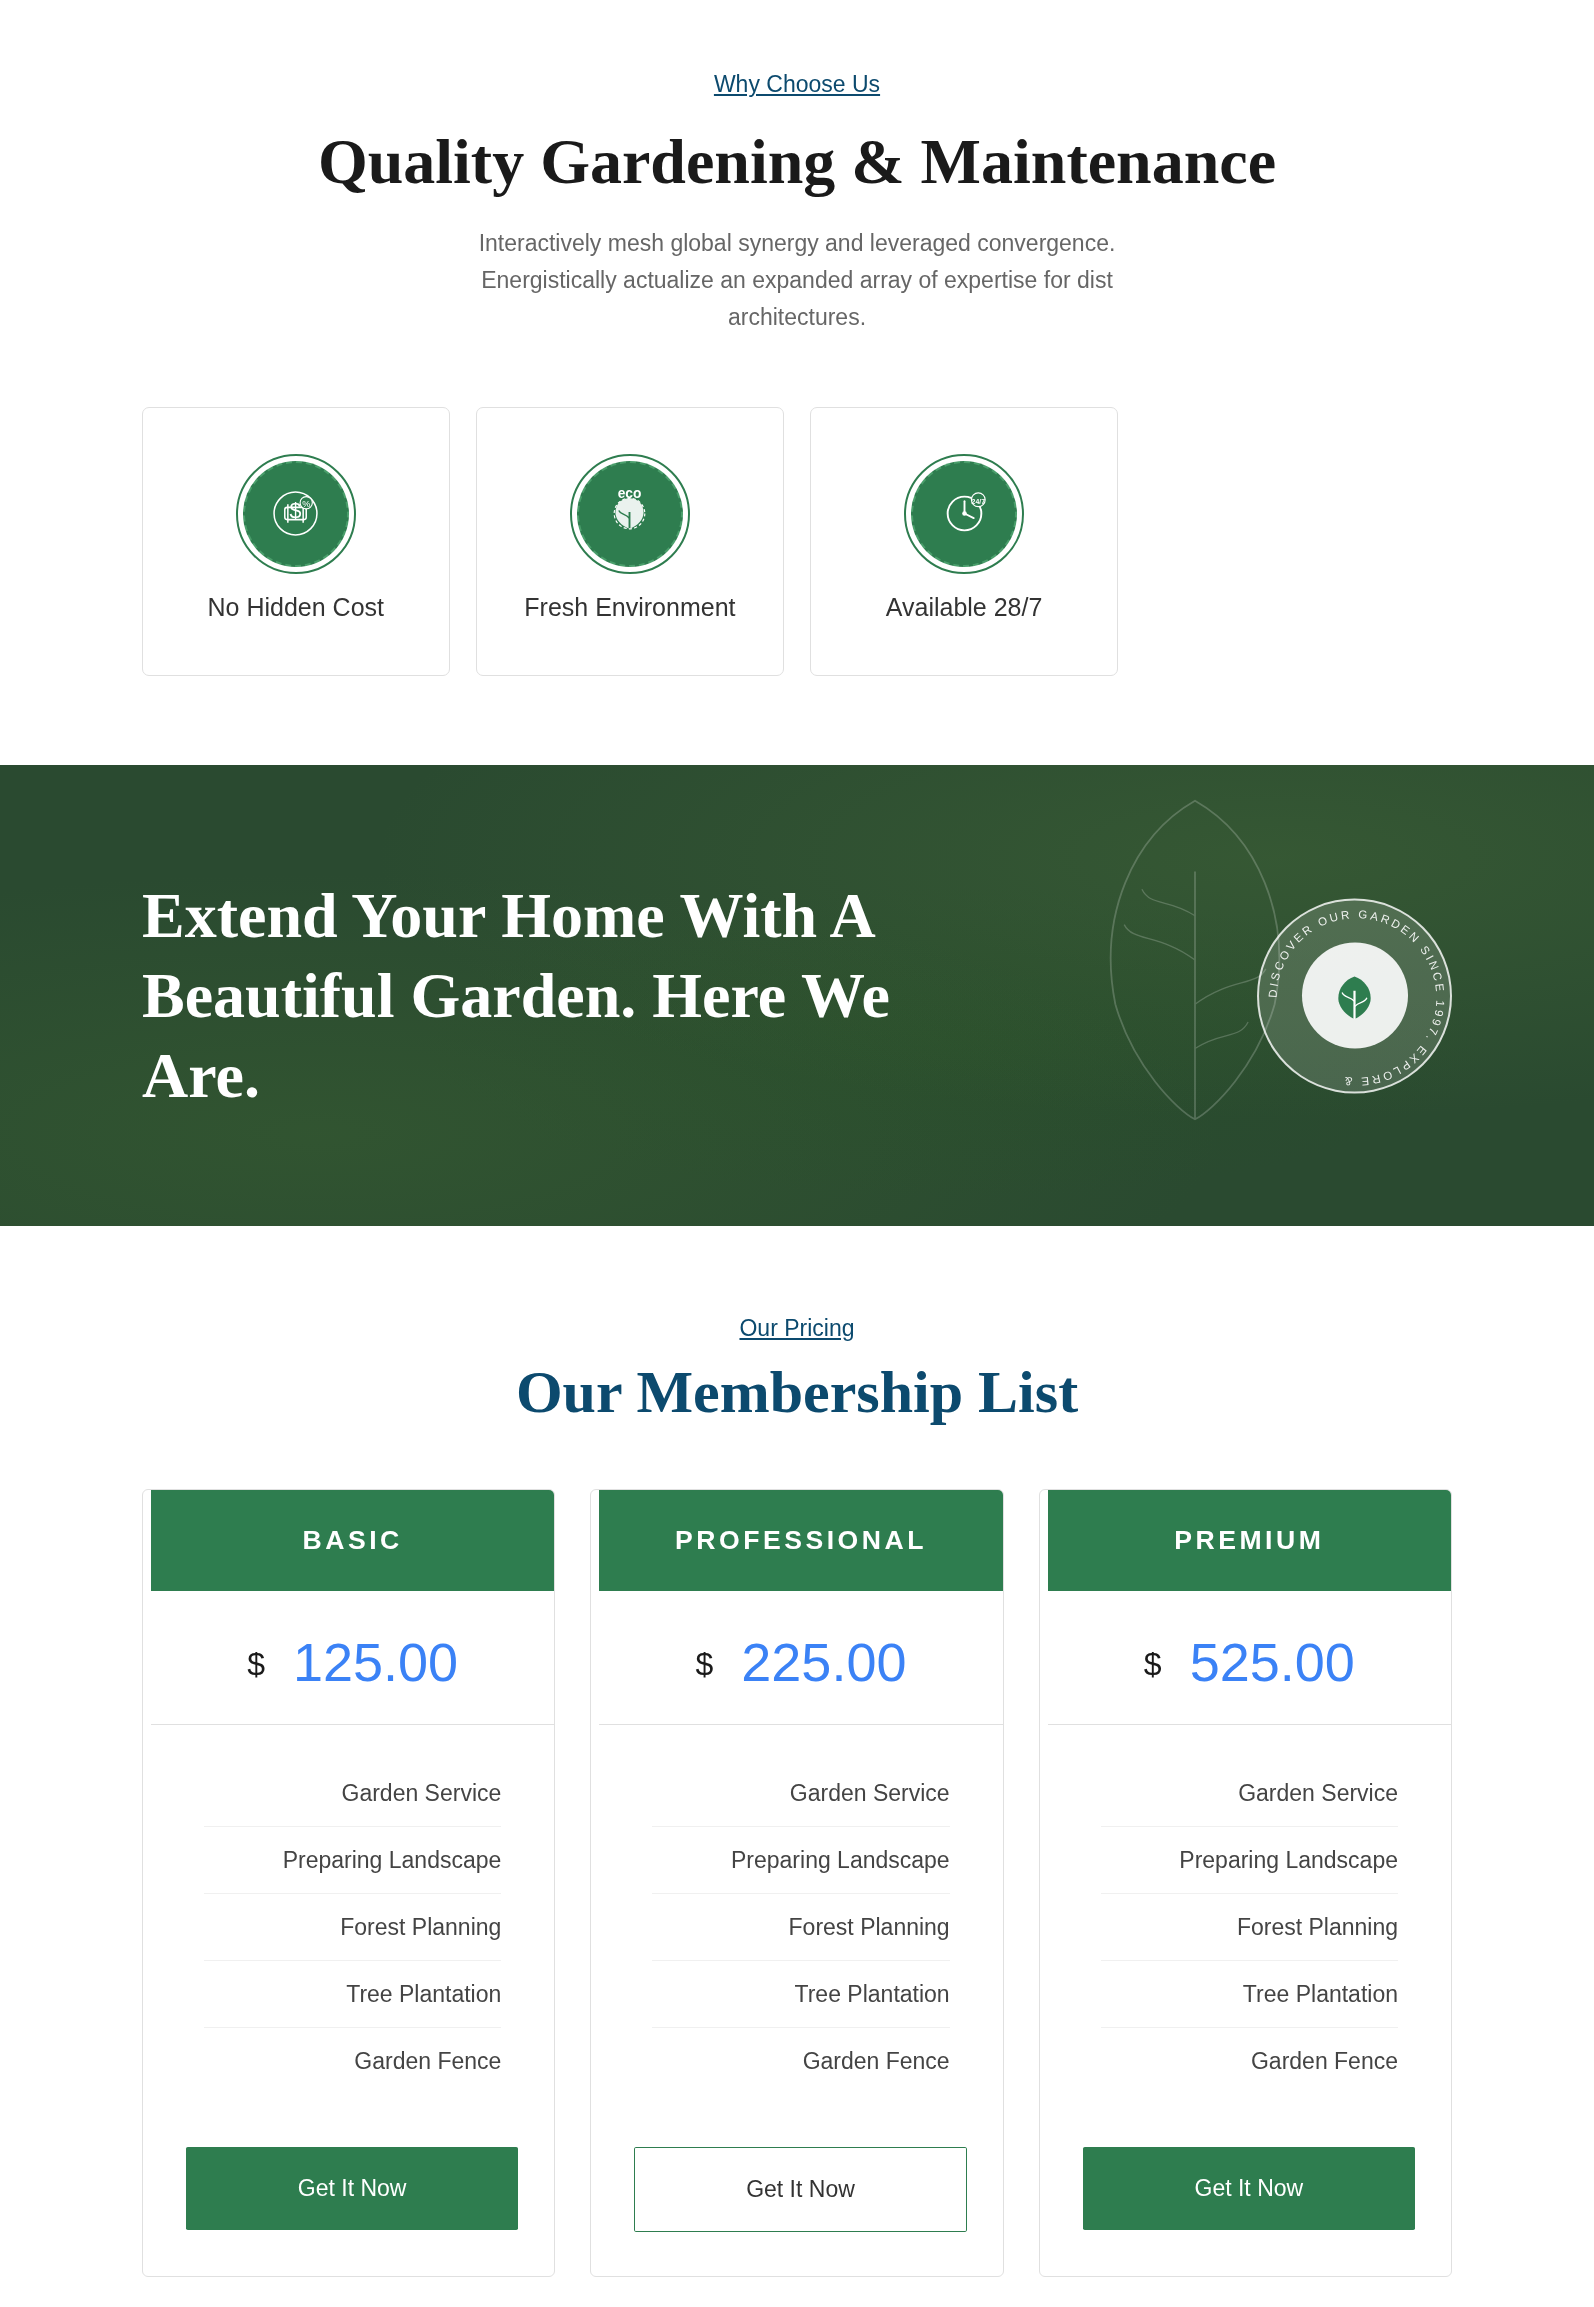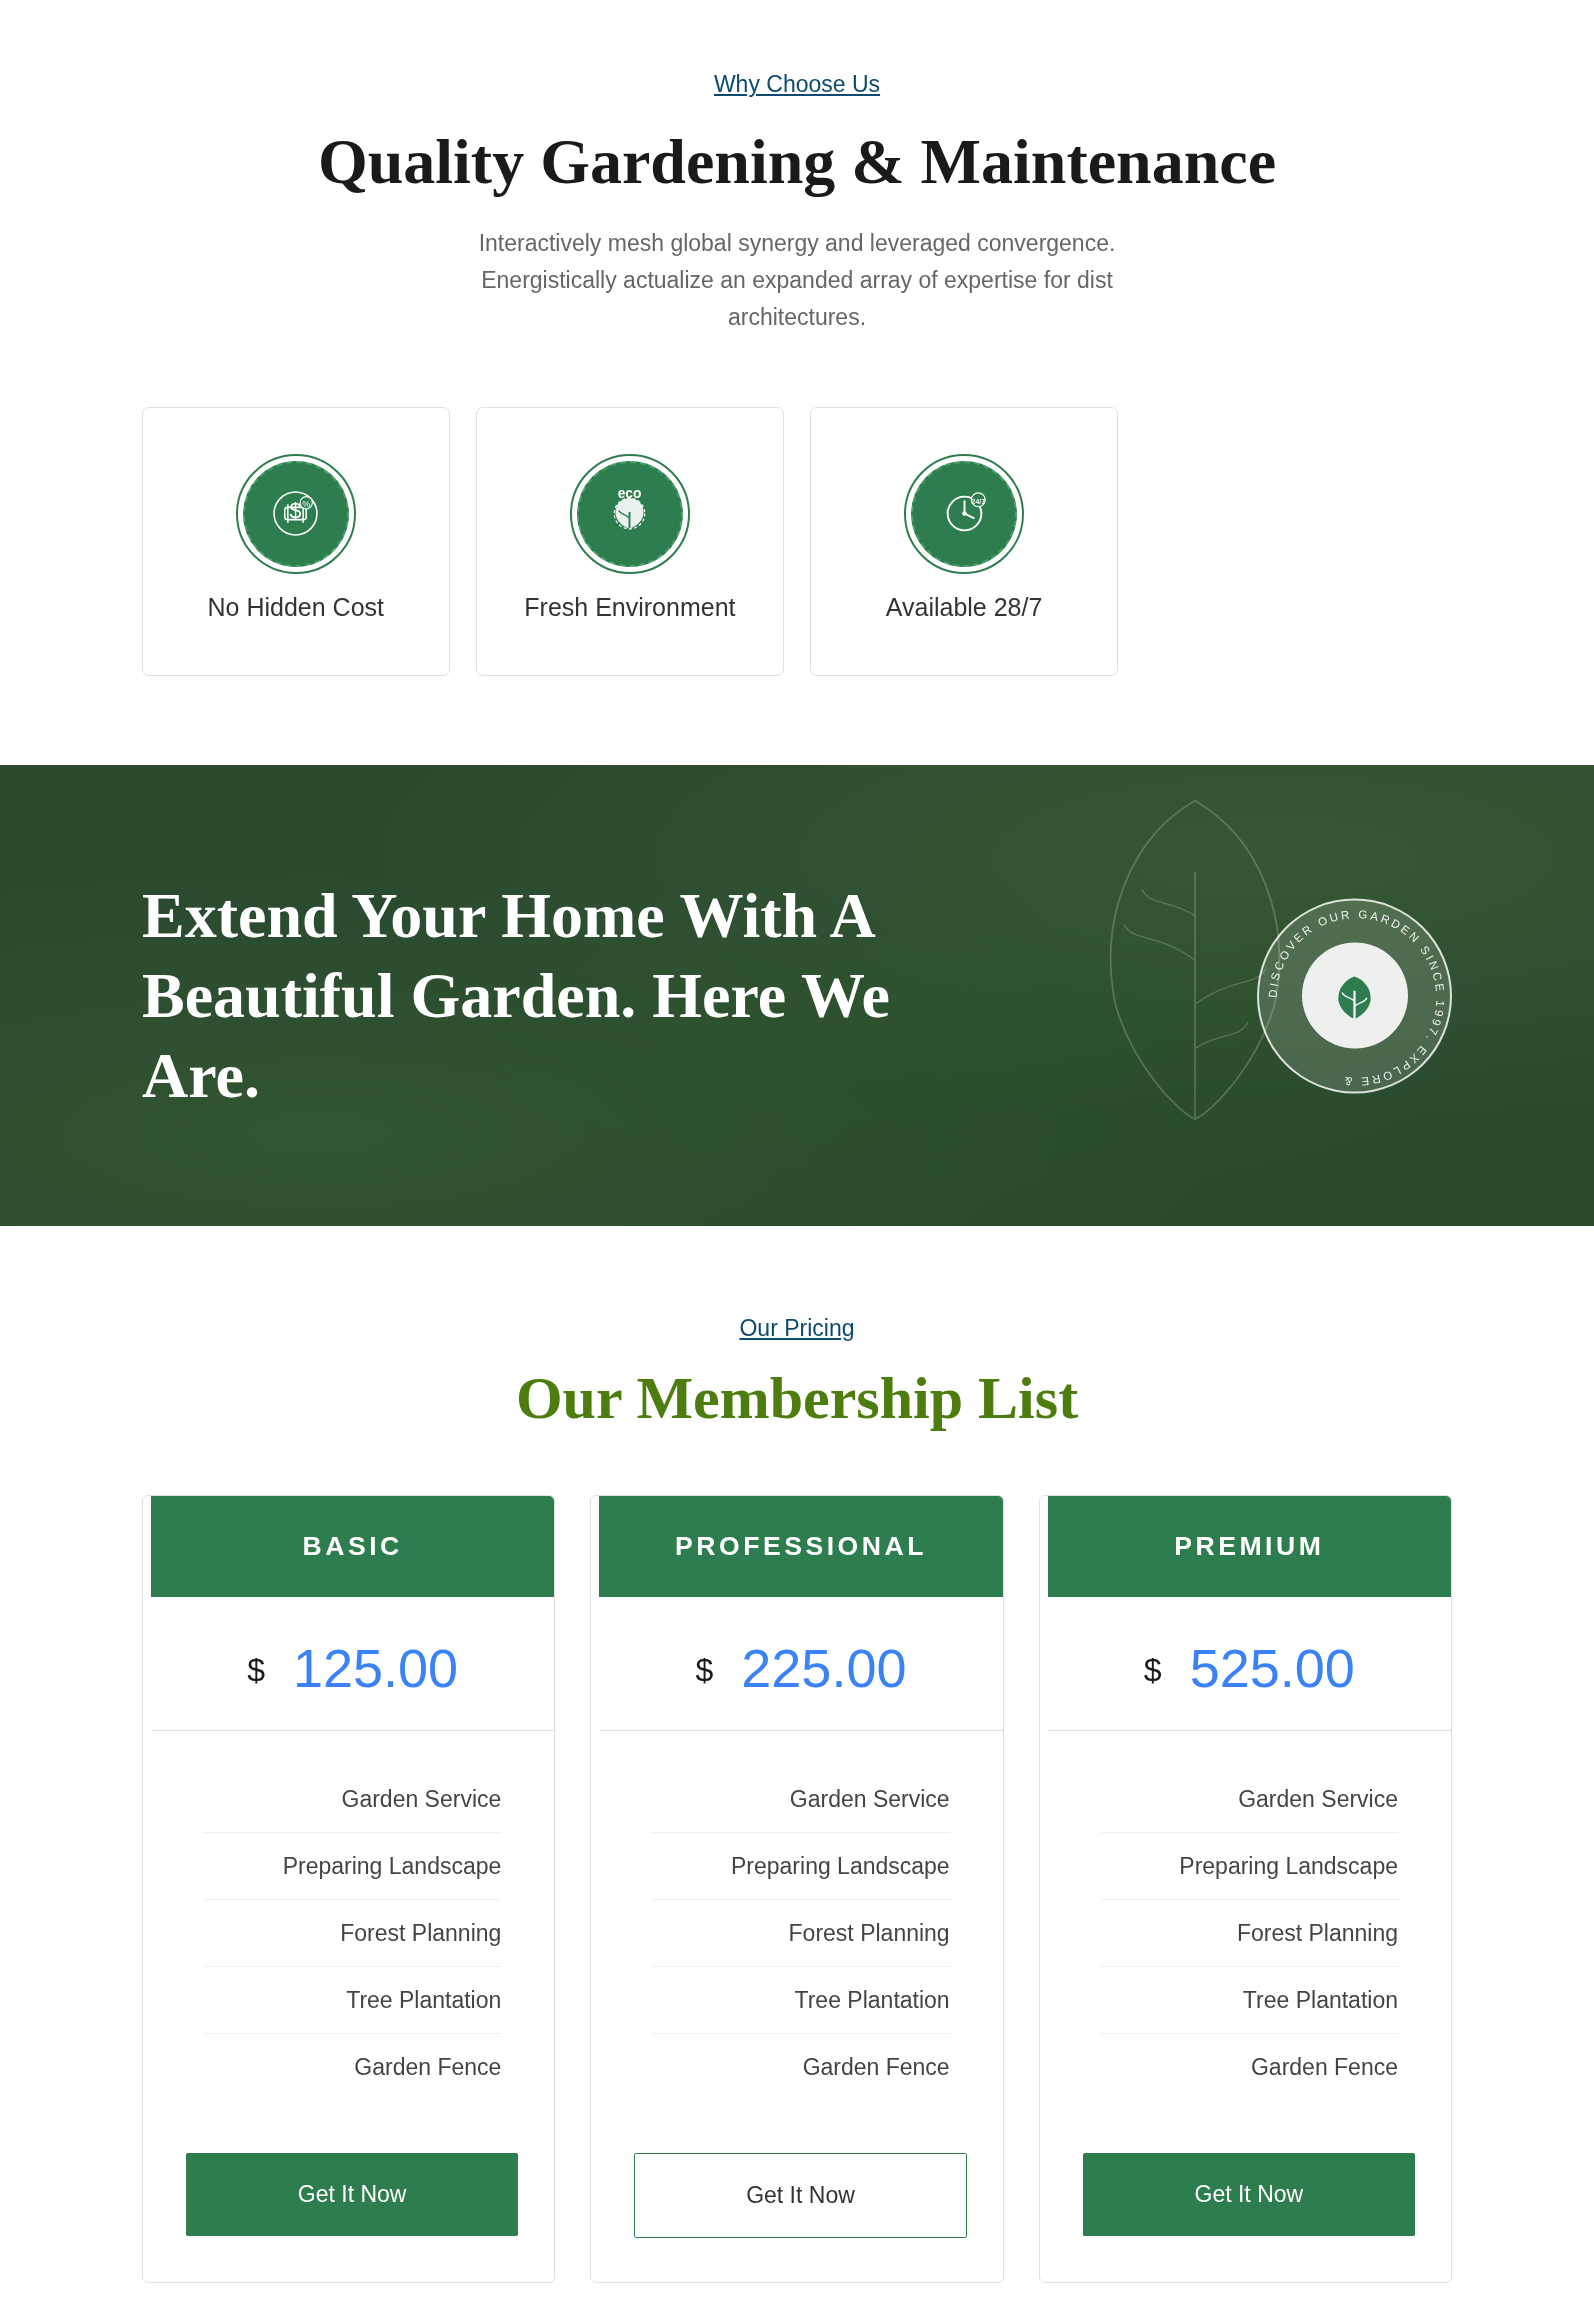--- a/index.html
+++ b/index.html
@@ -185,27 +185,27 @@
     }
 
     
     .pricing-section {
       padding: 89px 142px;
       background: #fff;
       text-align: center;
     }
 
     .pricing-section .section-tag {
-      margin-bottom: 22px;
+      margin-bottom: 16px;
     }
 
     .pricing-section h2 {
       font-size: 60px;
       font-weight: 700;
-      color: #4d7c0f;
+      color: #0c4a6e;
       margin-bottom: 62px;
       font-family: Georgia, serif;
     }
 
     .pricing-grid {
       display: grid;
       grid-template-columns: repeat(3, 1fr);
       gap: 35px;
       max-width: 1328px;
       margin: 0 auto;

